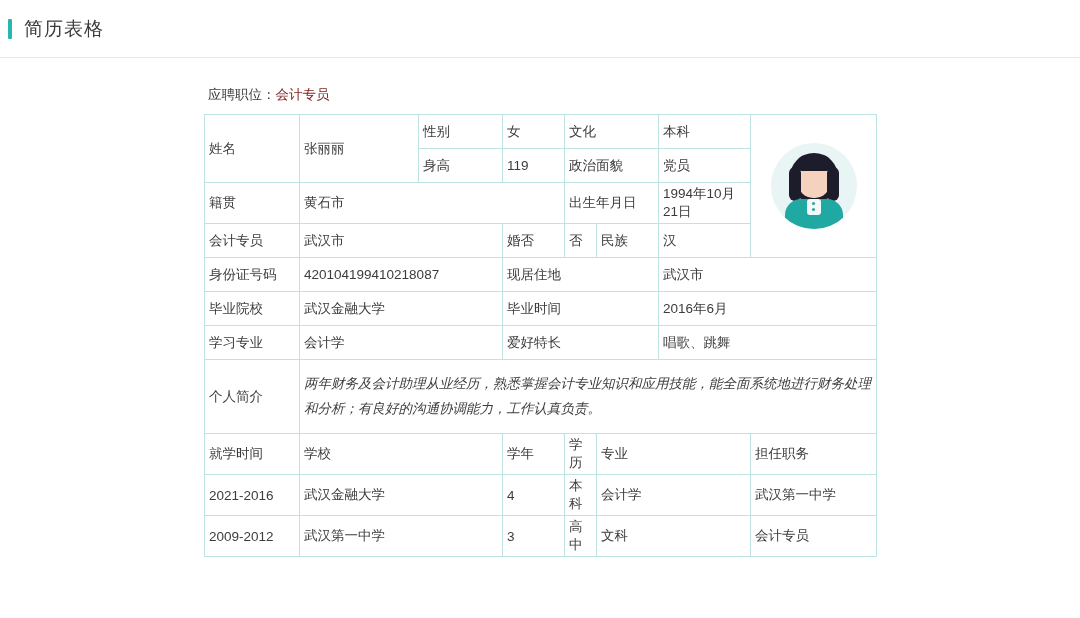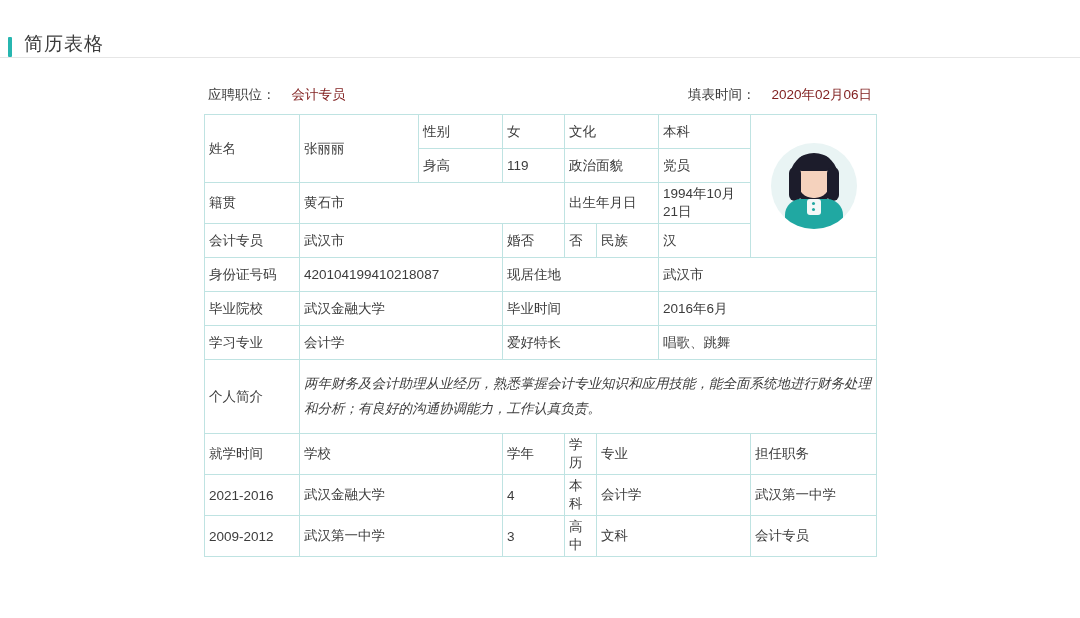--- a/index.html
+++ b/index.html
@@ -10,21 +10,21 @@
   body {
     width: 1080px;
     height: 618px;
     overflow: hidden;
     font-family: "Liberation Sans", sans-serif;
     color: #333;
   }
   .page-header {
     height: 58px;
     display: flex;
-    align-items: flex-end;
+    align-items: center;
     border-bottom: 1px solid #e6e6e6;
     box-sizing: border-box;
   }
   .header-bar {
     width: 4px;
     height: 20px;
     background: #27b6b0;
     margin-left: 8px;
     margin-right: 12px;
     border-radius: 1px;
@@ -41,21 +41,21 @@
     box-sizing: border-box;
   }
   .meta-row {
     display: flex;
     justify-content: space-between;
     font-size: 13.5px;
     padding: 0 4px 10px 4px;
   }
   .meta-item {
     display: flex;
-    gap: 16px;
+    gap: 0;
   }
   .meta-label { color: #3c3c3c; }
   .meta-value { color: #7f1d1d; }
 
   table.resume {
     border-collapse: collapse;
     width: 672px;
     table-layout: fixed;
   }
   table.resume td {
@@ -164,24 +164,20 @@
   <div class="header-bar"></div>
   <div class="header-title">简历表格</div>
 </div>
 
 <div class="sheet">
 
   <div class="meta-row">
     <div class="meta-item">
       <span class="meta-label">应聘职位：</span>
       <span class="meta-value">会计专员</span>
-    </div>
-    <div class="meta-item">
-      <span class="meta-label">填表时间：</span>
-      <span class="meta-value">2020年02月06日</span>
     </div>
   </div>
 
   <table class="resume">
     <colgroup>
       <col style="width:95px">
       <col style="width:119px">
       <col style="width:30px">
       <col style="width:54px">
       <col style="width:62px">

